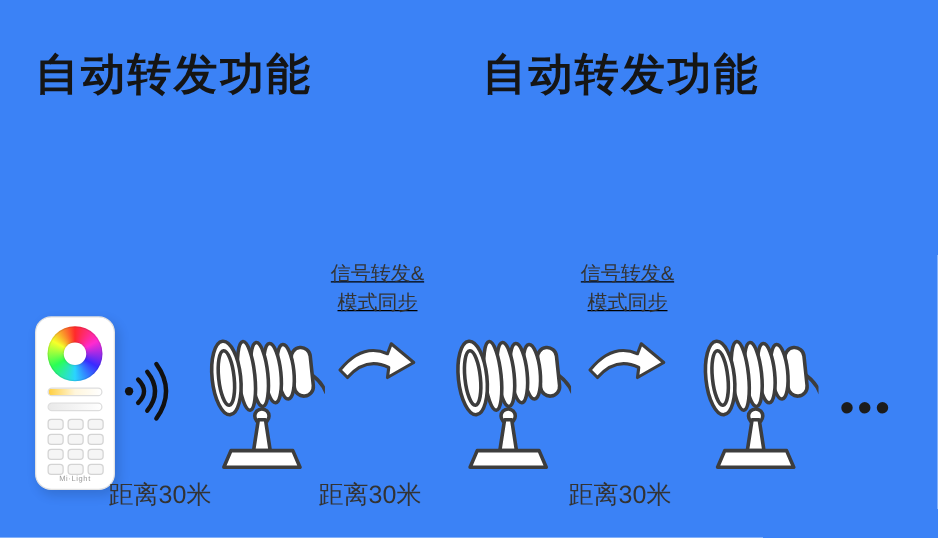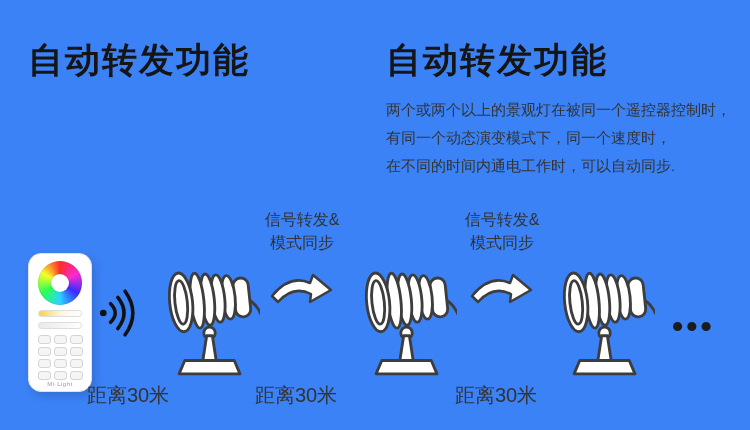--- a/index.html
+++ b/index.html
@@ -48,21 +48,21 @@
   .rbtn{background:#f5f5f5;border:1px solid #d4d4d4;border-radius:3px;}
   .brand{margin-top:auto;margin-bottom:4px;font-size:6px;color:#9a9a9a;letter-spacing:.5px;}
 
   
   .signal{position:absolute;left:96px;top:286px;width:54px;height:54px;}
   .spotlight{position:absolute;width:100px;height:138px;top:252px;}
   .spot-1{left:160px;}
   .spot-2{left:357px;}
   .spot-3{left:555px;}
 
-  .relay-group{position:absolute;width:100px;text-align:center;top:208px;}
+  .relay-group{position:absolute;width:100px;text-align:center;top:208px;text-decoration:underline;}
   .relay-1{left:252px;}
   .relay-2{left:452px;}
   .relay-line{font-size:16px;color:#333;line-height:23px;white-space:nowrap;}
   .relay-arrow{position:absolute;width:68px;height:42px;top:62px;left:16px;}
 
   .distance{position:absolute;top:382px;width:120px;text-align:center;font-size:20px;color:#333;}
   .dist-1{left:68px;}
   .dist-2{left:236px;}
   .dist-3{left:436px;}
 
@@ -91,25 +91,20 @@
           <path d="M49,88 L45,114 L59,114 L55,88 Z"></path>
           <path d="M26,114 L78,114 L84,128 L20,128 Z"></path>
         </g>
       </symbol>
     </defs>
   </svg>
 
   <h1 class="section-title title-left">自动转发功能</h1>
   <h1 class="section-title title-right">自动转发功能</h1>
 
-  <div class="body-text body-right">
-    <div>两个或两个以上的景观灯在被同一个遥控器控制时，</div>
-    <div>有同一个动态演变模式下，同一个速度时，</div>
-    <div>在不同的时间内通电工作时，可以自动同步.</div>
-  </div>
 
   <div class="remote">
     <div class="wheel"></div>
     <div class="bar bar-ct"></div>
     <div class="bar bar-bright"></div>
     <div class="btn-grid">
       <div class="rbtn"></div>
       <div class="rbtn"></div>
       <div class="rbtn"></div>
       <div class="rbtn"></div>

